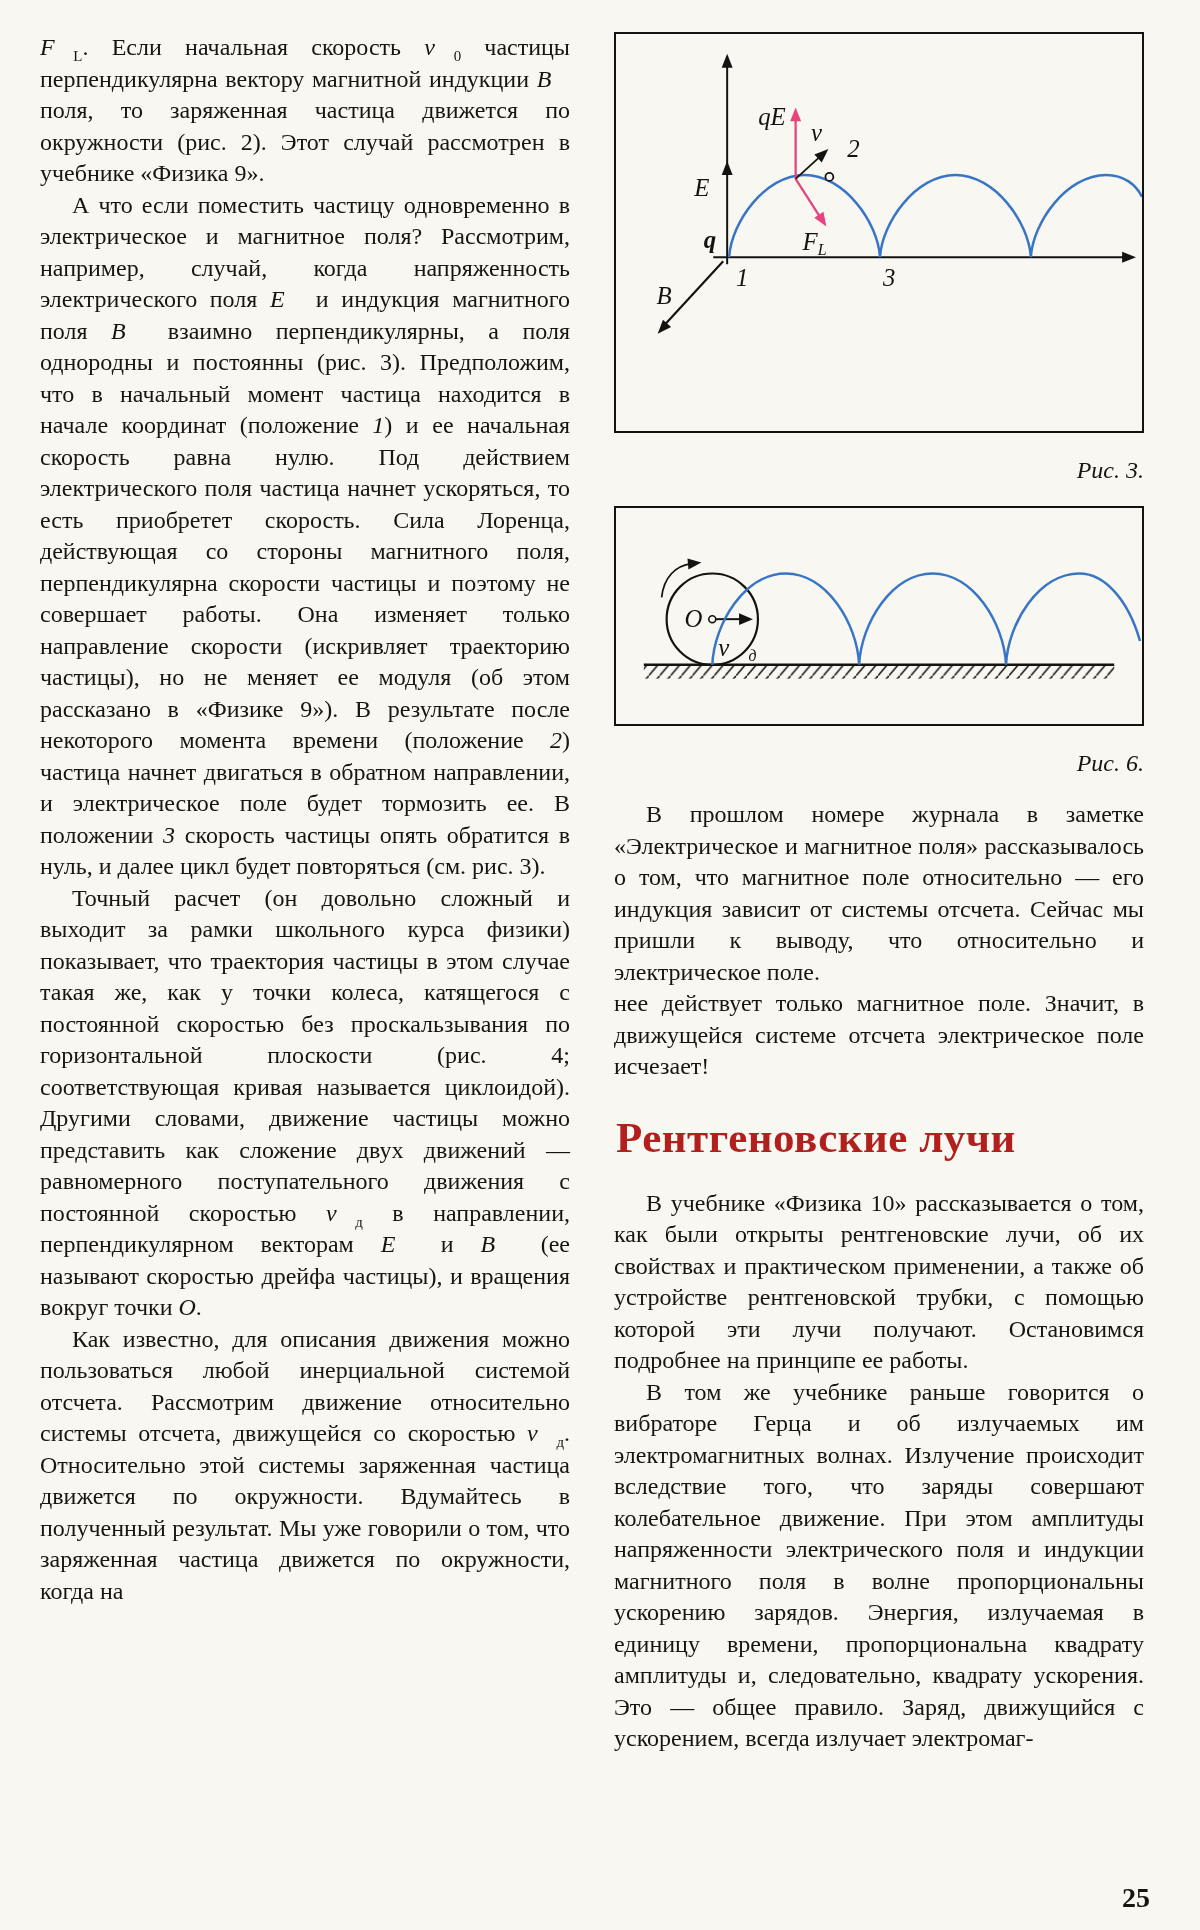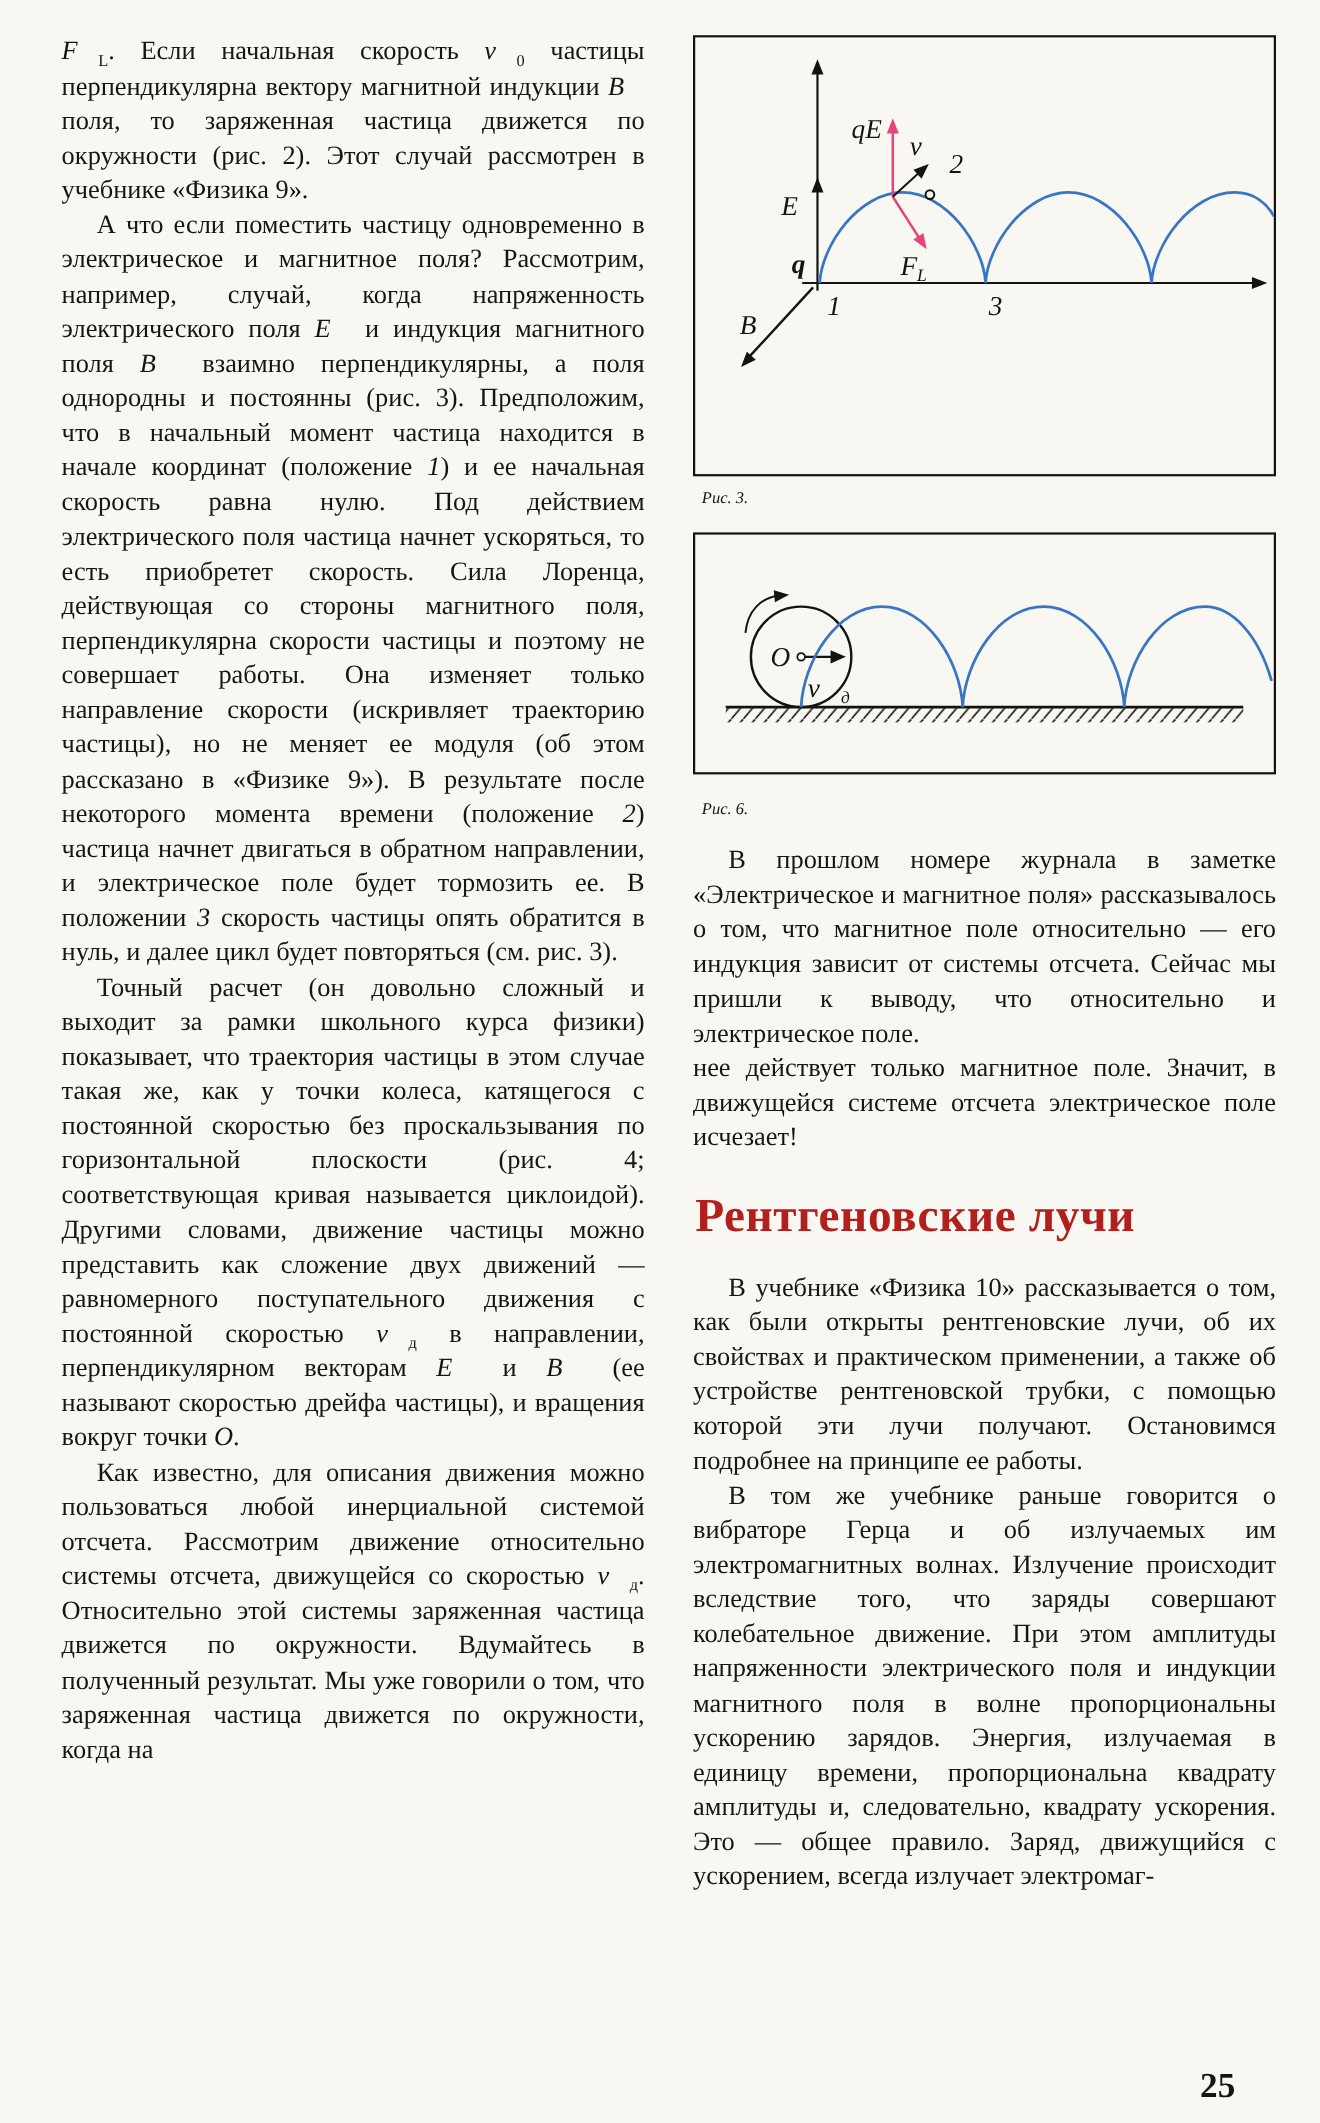--- a/index.html
+++ b/index.html
@@ -5,43 +5,42 @@
   * { margin:0; padding:0; box-sizing:border-box; }
   html,body { background:#dcdcd8; }
   .page {
     position:relative;
     width:1200px; height:1930px;
     margin:0 auto;
     background:var(--paper,#f9f7f1);
     color:var(--ink,#181511);
     font-family:"Liberation Serif", serif;
     overflow:hidden;
-    padding-left:16px;
   }
   .columns { display:flex; gap:44px; padding:32px 56px 0 40px; }
   .col { width:530px; flex:0 0 530px; }
   .para {
     font-size:24px; line-height:31.5px;
     text-align:justify; text-indent:32px;
     hyphens:auto; -webkit-hyphens:auto;
   }
   .para.noindent { text-indent:0; }
   .para sub { font-size:0.62em; line-height:0; }
   .figbox { border:2px solid #15130f; background:transparent; }
   .figbox svg { display:block; width:100%; height:auto; }
-  .figcaption { font-style:italic; font-size:15px; margin:12px 0 22px 8px; }
+  .figcaption { font-style:italic; font-size:24px; margin:24px 0 22px 8px;text-align:right; }
   .fig-gap { margin-bottom:24px; }
   .section-heading {
     font-size:43px; font-weight:bold; letter-spacing:0.5px;
     color:var(--heading_red,#b2201e);
     margin:30px 0 26px 2px;
   }
   .page-number {
-    position:absolute; right:77px; bottom:16px;
-    font-size:32px; font-weight:bold;font-family:Liberation Serif, serif;
+    position:absolute; right:50px; bottom:16px;
+    font-size:28px; font-weight:bold;font-family:Liberation Serif, serif;
   }
   
   svg text { font-family:"Liberation Serif", serif; font-style:italic; font-size:25px; fill:#15130f; }
   svg .sub { font-size:16px; }
   .ink { stroke:#15130f; fill:none; }
   .inkfill { fill:#15130f; stroke:none; }
   .curve { stroke:var(--curve_blue,#3876c5); fill:none; stroke-width:2.5; }
   .magenta { stroke:var(--arrow_magenta,#e5447f); fill:none; stroke-width:2.3; }
   .magentafill { fill:var(--arrow_magenta,#e5447f); stroke:none; }
 </style>

